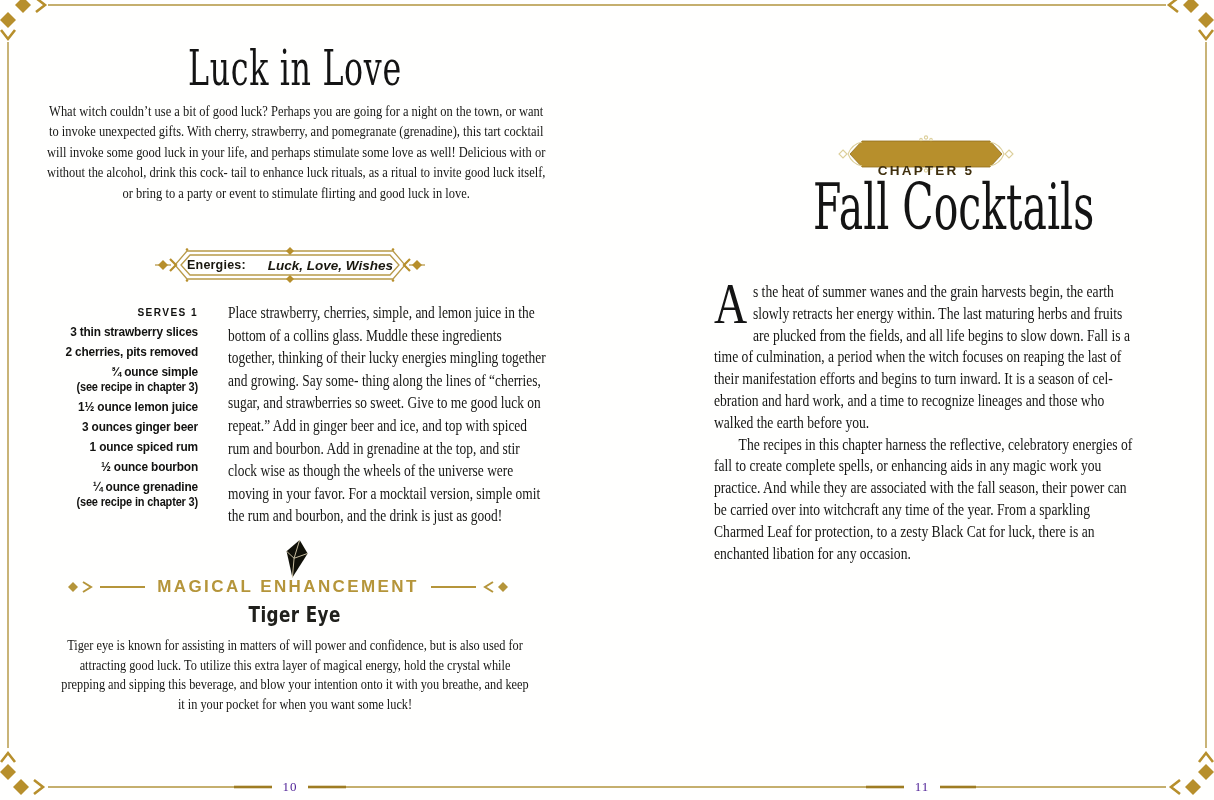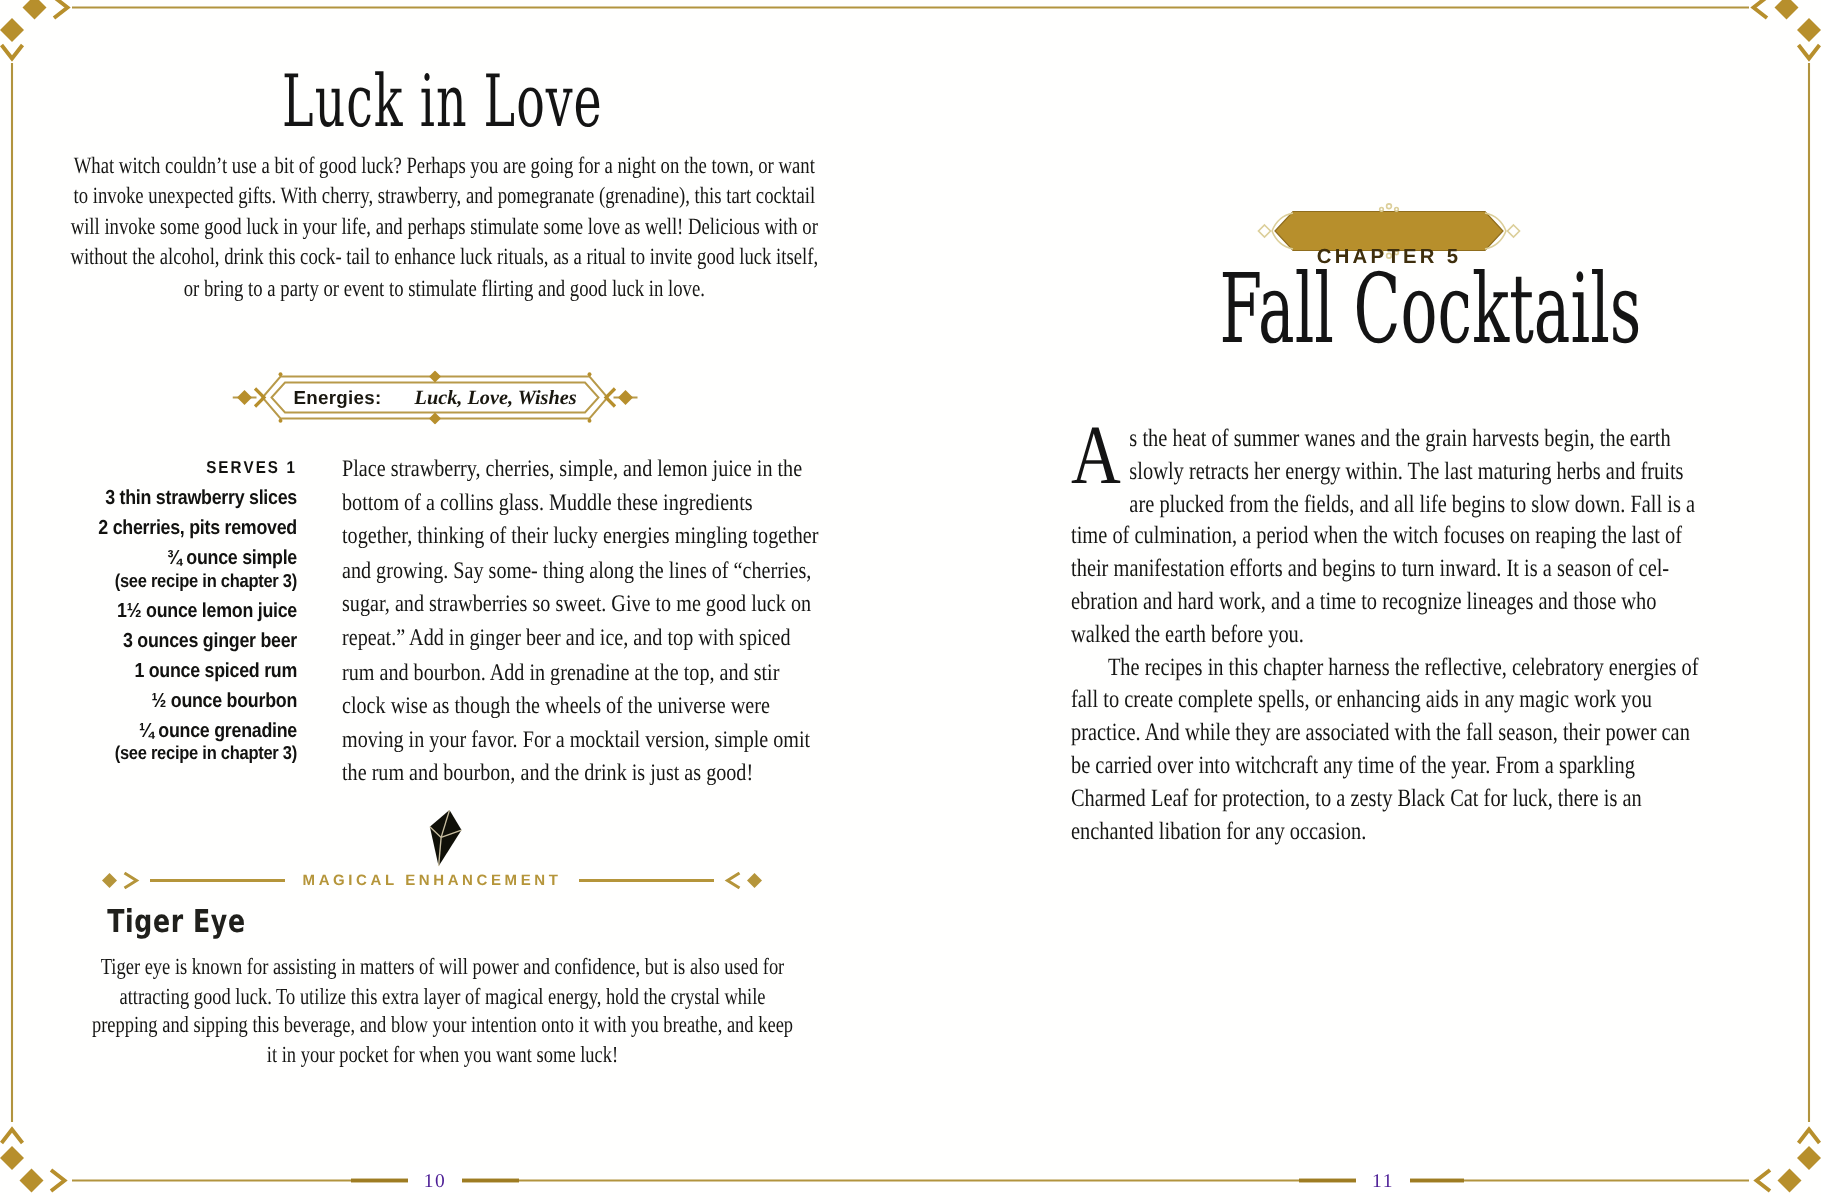--- a/index.html
+++ b/index.html
@@ -25,21 +25,21 @@
     left:45px; top:101px; width:628px; transform:scaleX(.80); transform-origin:0 0;
     font-size:15.6px; line-height:20.4px; text-align:center; color:#161614;
   }
   .energies-wrap{ left:155px; top:247px; width:280px; height:36px; }
   .energies-text{
     position:absolute; left:20px; top:0; width:230px; height:36px;
     display:flex; align-items:center; justify-content:center;
     font-size:13.5px; color:#19170f; white-space:nowrap;gap:17px;
   }
   .energies-text b{ font-family:"Liberation Sans", sans-serif; font-size:12.5px; letter-spacing:.2px; margin-right:5px;}
-  .energies-text i{ font-family:Liberation Serif, serif; font-weight:bold; font-style:italic; }
+  .energies-text i{ font-family:Liberation Sans, sans-serif; font-weight:bold; font-style:italic; }
 
   .ingredients{
     left:38px; top:306px; width:160px; text-align:right;
     font-family:"Liberation Sans", sans-serif; font-weight:bold;
     transform:scaleX(.88); transform-origin:100% 0; color:#121210;
   }
   .serves{ font-size:11.5px; letter-spacing:1.6px; margin-bottom:7px; }
   .ing{ font-size:13.5px; line-height:14px; margin-bottom:6px; letter-spacing:-.2px;}
   .ing .note{ display:block; font-size:12.5px; margin-top:1px; }
 
@@ -49,26 +49,26 @@
   }
 
   .crystal{ left:279px; top:537px; }
 
   .divider{
     left:62px; top:580px; width:452px; height:14px;
     display:flex; align-items:center;
   }
   .divider .rule{ flex:1; height:2px; background:#b5953a; }
   .divider .lbl{
-    font-family:"Liberation Sans", sans-serif; font-weight:bold; font-size:10px;
+    font-family:"Liberation Sans", sans-serif; font-weight:bold; font-size:17px;
     letter-spacing:2.4px; color:#b5953a; margin:0 12px; white-space:nowrap;
   }
   .divider svg{ flex:none; margin:0 6px; }
 
-  .enh-title{ left:60px; top:601px; width:470px; text-align:left; }
+  .enh-title{ left:60px; top:601px; width:470px; text-align:center; }
   .enh-title span{
     display:inline-block; font-family:"DejaVu Sans", sans-serif; font-size:21px;
     color:#20201c; transform:scaleX(.8); transform-origin:50% 50%; letter-spacing:.5px;
   }
   .enh-body{
     left:57px; top:635px; width:595px; transform:scaleX(.80); transform-origin:0 0;
     font-size:15.4px; line-height:19.6px; text-align:center; color:#161614;
   }
 
   

